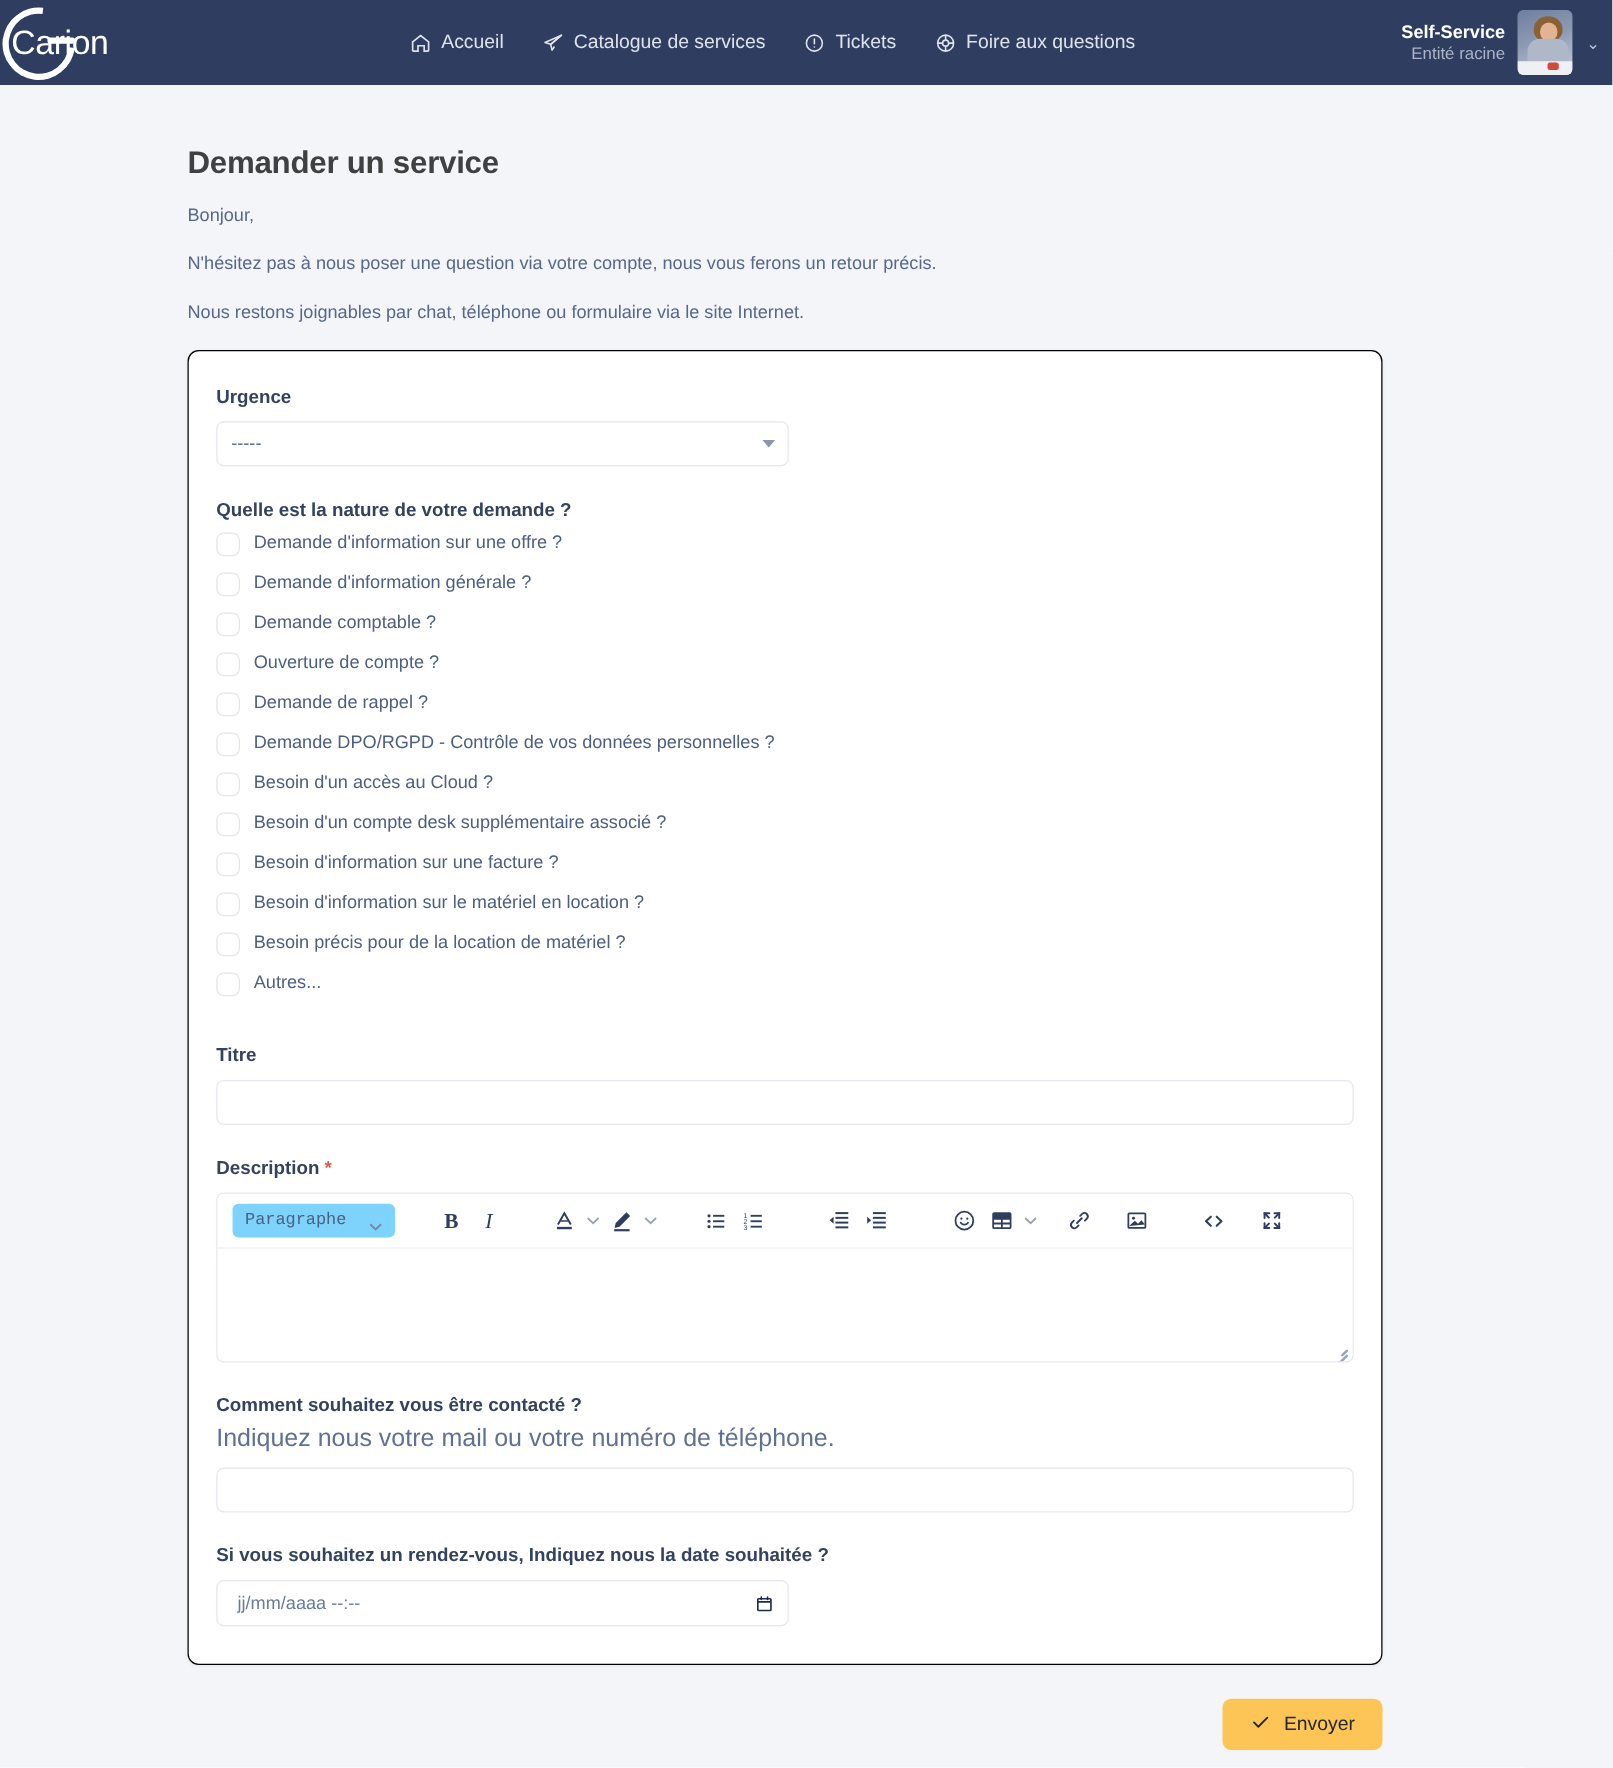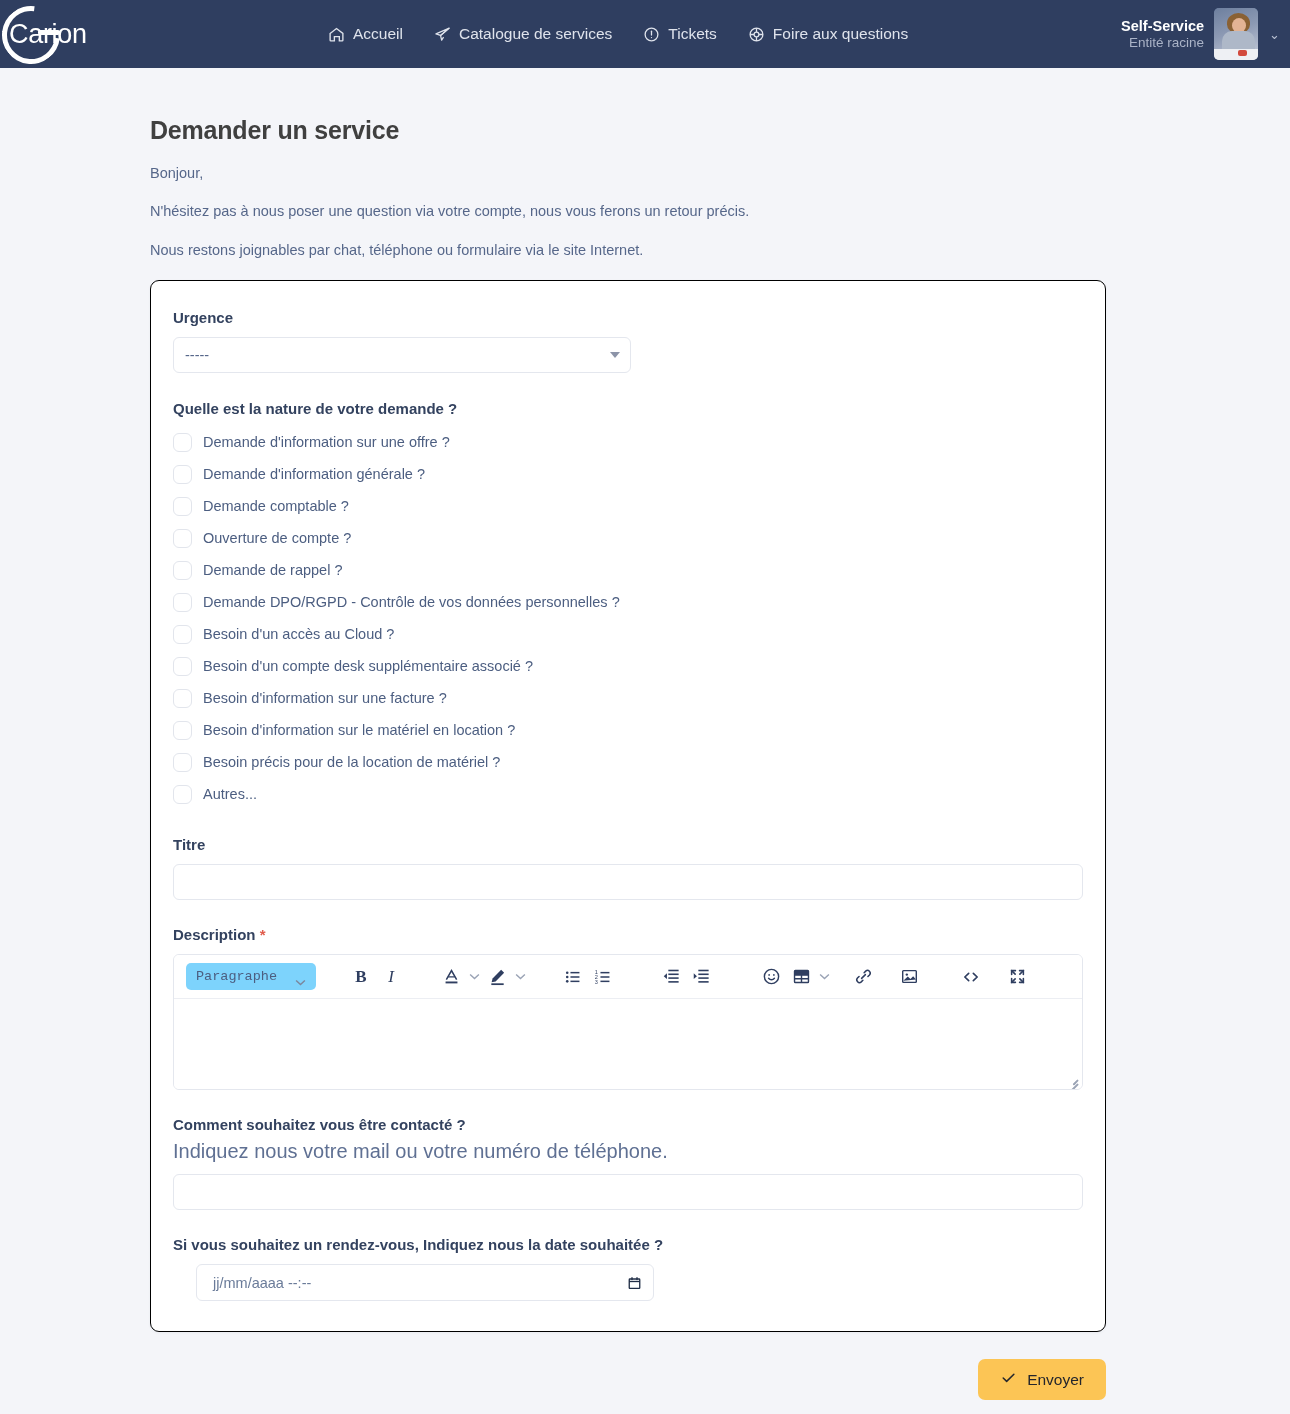--- a/index.html
+++ b/index.html
@@ -183,21 +183,21 @@
   }
 
   .group-title {
     font-size: 15px;
     font-weight: bold;
     color: #33425f;
     margin: 27px 0 9px 0;
   }
   .check-row {
     display: flex;
-    align-items: center;
+    align-items: flex-start;
     gap: 11px;
     height: 32px;
     cursor: pointer;
   }
   .cb {
     width: 19px;
     height: 19px;
     border: 1.5px solid #e2e5ec;
     border-radius: 6px;
     background: #ffffff;
@@ -308,21 +308,20 @@
     height: 37px;
     border: 1px solid #e4e7ee;
     border-radius: 6px;
     background: #ffffff;
     display: flex;
     align-items: center;
     padding: 0 11px 0 16px;
     font-size: 14.5px;
     color: #6a7b99;
     cursor: text;
-    margin-left: 23px;
   }
   .cal-ic { margin-left: auto; color: #1f2c45; display:flex; }
 
   
   .submit-row {
     width: 1290px;
     padding: 0 184px 0 150px;
     display: flex;
     justify-content: flex-end;
     margin-top: 27px;

